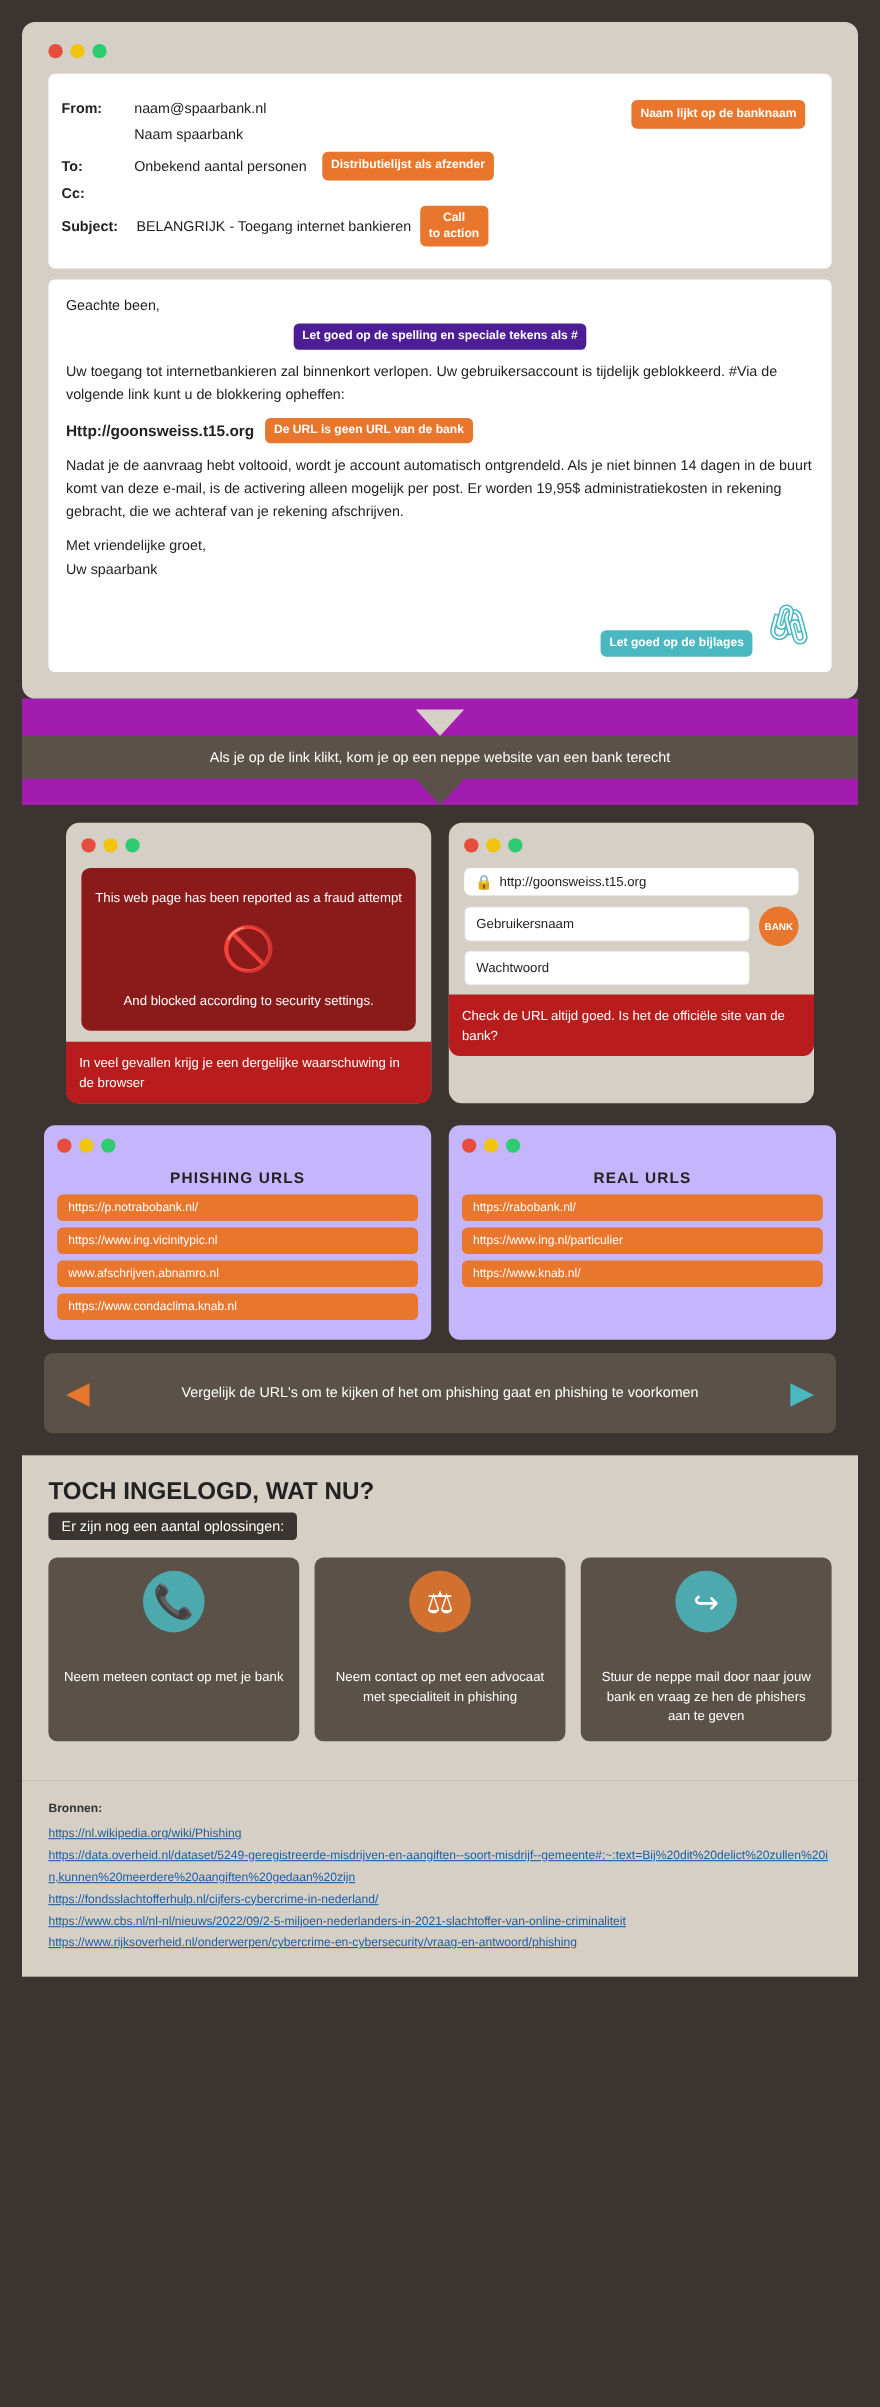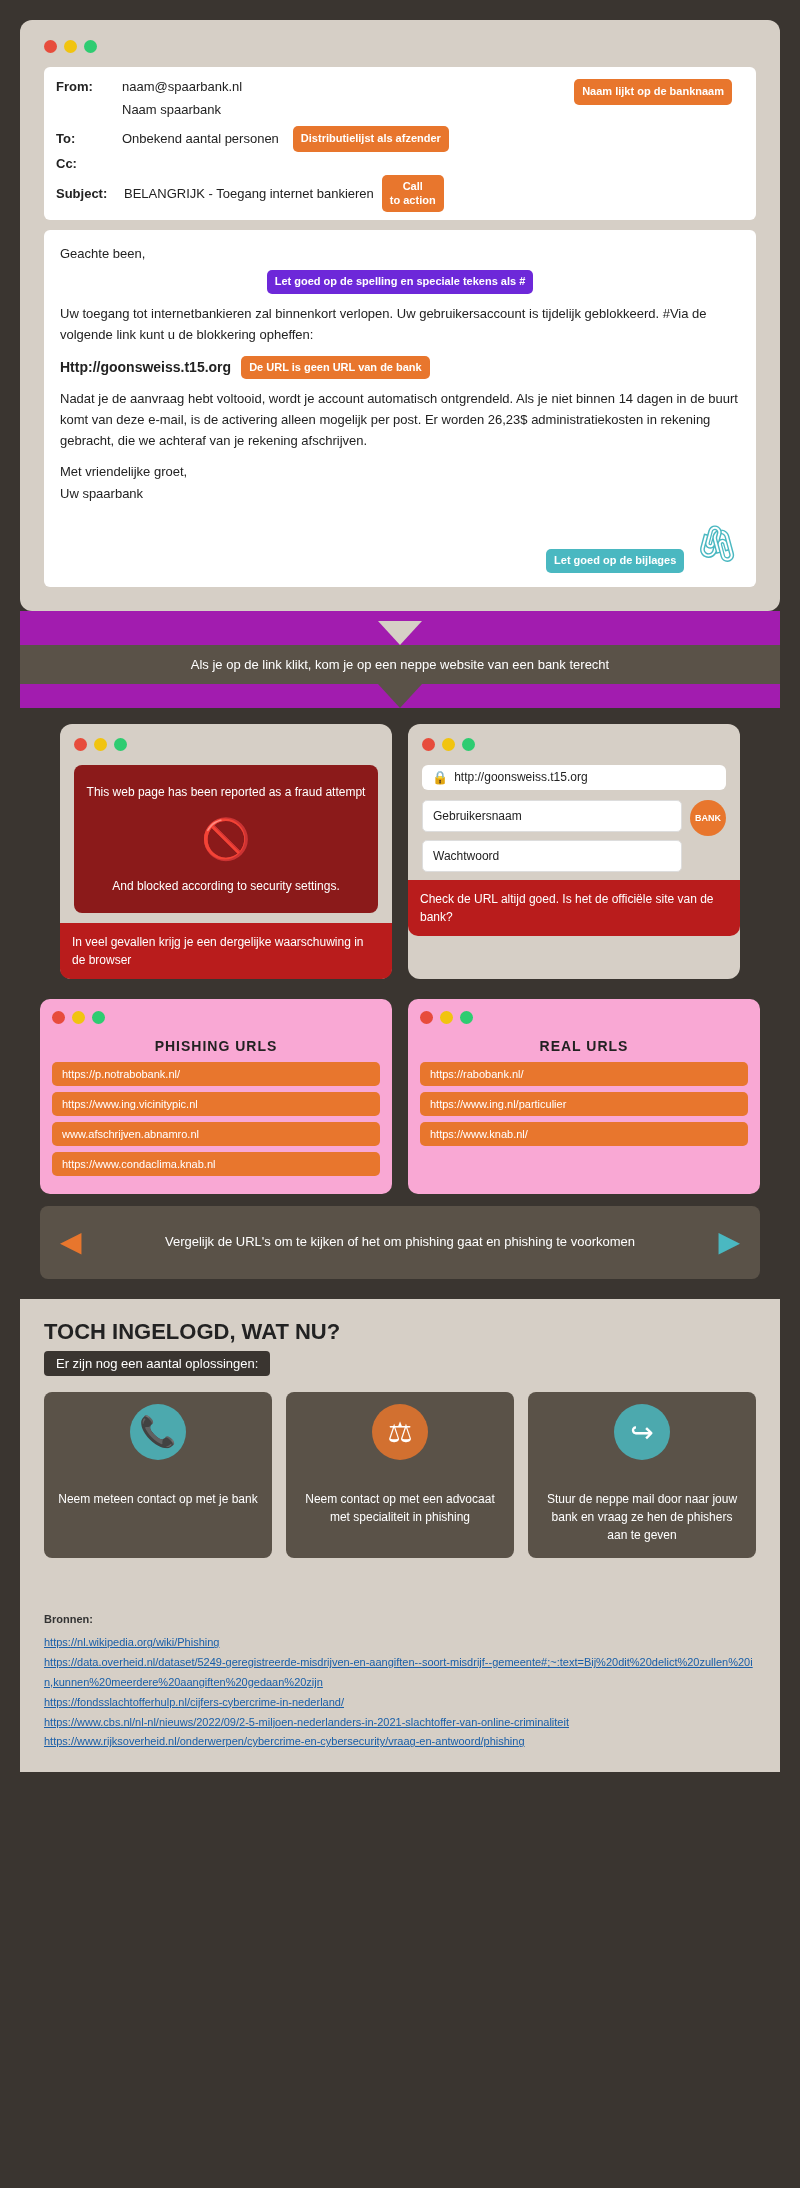--- a/index.html
+++ b/index.html
@@ -36,21 +36,21 @@
       height: 13px;
       border-radius: 50%;
     }
     .dot-red { background: #e74c3c; }
     .dot-yellow { background: #f1c40f; }
     .dot-green { background: #2ecc71; }
 
     .email-header {
       background: white;
       border-radius: 6px;
-      padding: 8px 12px;
+      padding: 20px 12px;
       margin-bottom: 10px;
       position: relative;
       font-size: 13px;
       line-height: 1.8;
     }
 
     .email-header-row {
       display: flex;
       align-items: baseline;
       gap: 6px;
@@ -84,21 +84,21 @@
     .email-body {
       background: white;
       border-radius: 6px;
       padding: 14px 16px;
       font-size: 13px;
       line-height: 1.6;
       position: relative;
     }
 
     .spelling-badge {
-      background: #6d28d9;
+      background: #4c1d95;
       color: white;
       border-radius: 5px;
       padding: 3px 8px;
       font-size: 11px;
       font-weight: bold;
       display: inline-block;
       margin: 2px 0 6px 0;
     }
 
     .url-line {
@@ -232,21 +232,21 @@
       padding: 20px;
     }
 
     .urls-row {
       display: flex;
       gap: 16px;
     }
 
     .urls-card {
       flex: 1;
-      background: #f9a8d4;
+      background: #c4b5fd;
       border-radius: 10px;
       padding: 12px;
     }
 
     .urls-card-title {
       font-weight: bold;
       font-size: 14px;
       text-align: center;
       margin-bottom: 8px;
       letter-spacing: 1px;
@@ -439,21 +439,21 @@
       <div style="text-align:center; margin:4px 0;">
         <span class="spelling-badge">Let goed op de spelling en speciale tekens als #</span>
       </div>
       <p style="margin-bottom:10px;">Uw toegang tot internetbankieren zal binnenkort verlopen. Uw gebruikersaccount is tijdelijk geblokkeerd. #Via de volgende link kunt u de blokkering opheffen:</p>
 
       <div class="url-line">
         <span class="url-text">Http://goonsweiss.t15.org</span>
         <span class="url-badge">De URL is geen URL van de bank</span>
       </div>
 
-      <p style="margin: 10px 0;">Nadat je de aanvraag hebt voltooid, wordt je account automatisch ontgrendeld. Als je niet binnen 14 dagen in de buurt komt van deze e-mail, is de activering alleen mogelijk per post. Er worden 26,23$ administratiekosten in rekening gebracht, die we achteraf van je rekening afschrijven.</p>
+      <p style="margin: 10px 0;">Nadat je de aanvraag hebt voltooid, wordt je account automatisch ontgrendeld. Als je niet binnen 14 dagen in de buurt komt van deze e-mail, is de activering alleen mogelijk per post. Er worden 19,95$ administratiekosten in rekening gebracht, die we achteraf van je rekening afschrijven.</p>
 
       <p style="margin-bottom:2px;">Met vriendelijke groet,</p>
       <p>Uw spaarbank</p>
 
       <div class="attachment-area">
         <span class="bijlage-badge">Let goed op de bijlages</span>
         <span class="paperclip">🖇</span>
       </div>
     </div>
   </div>

